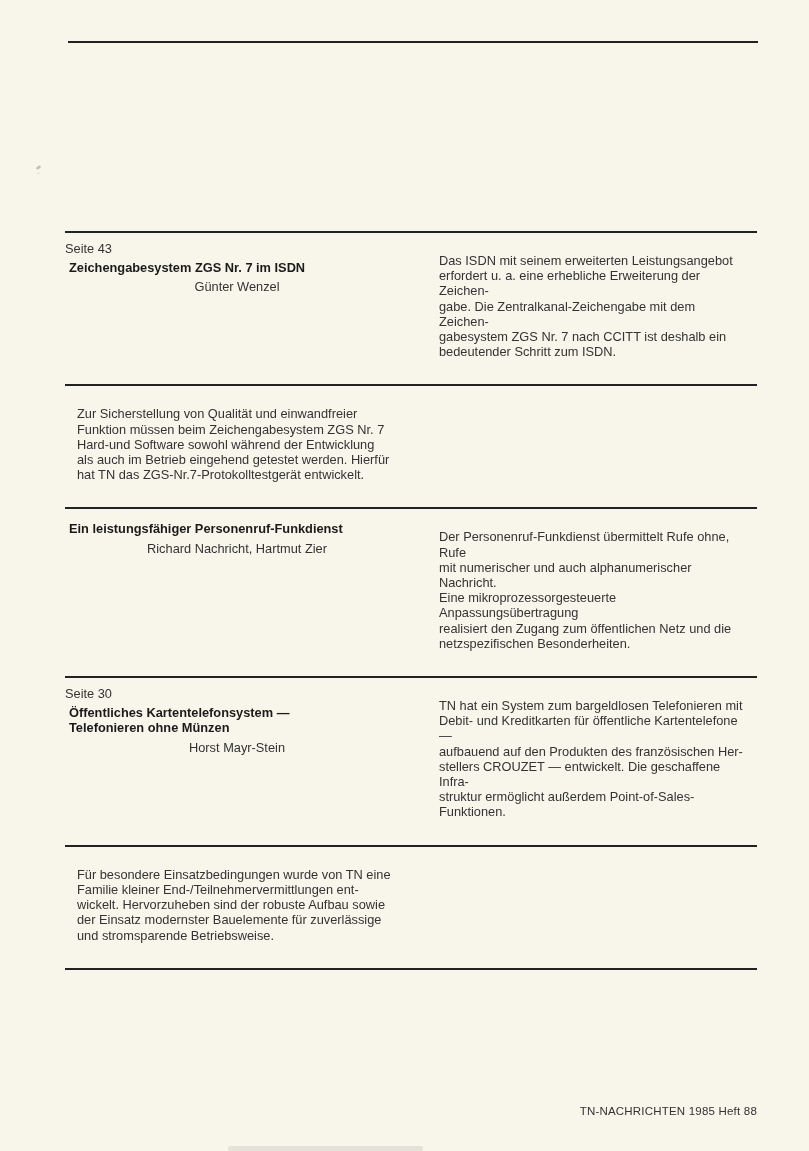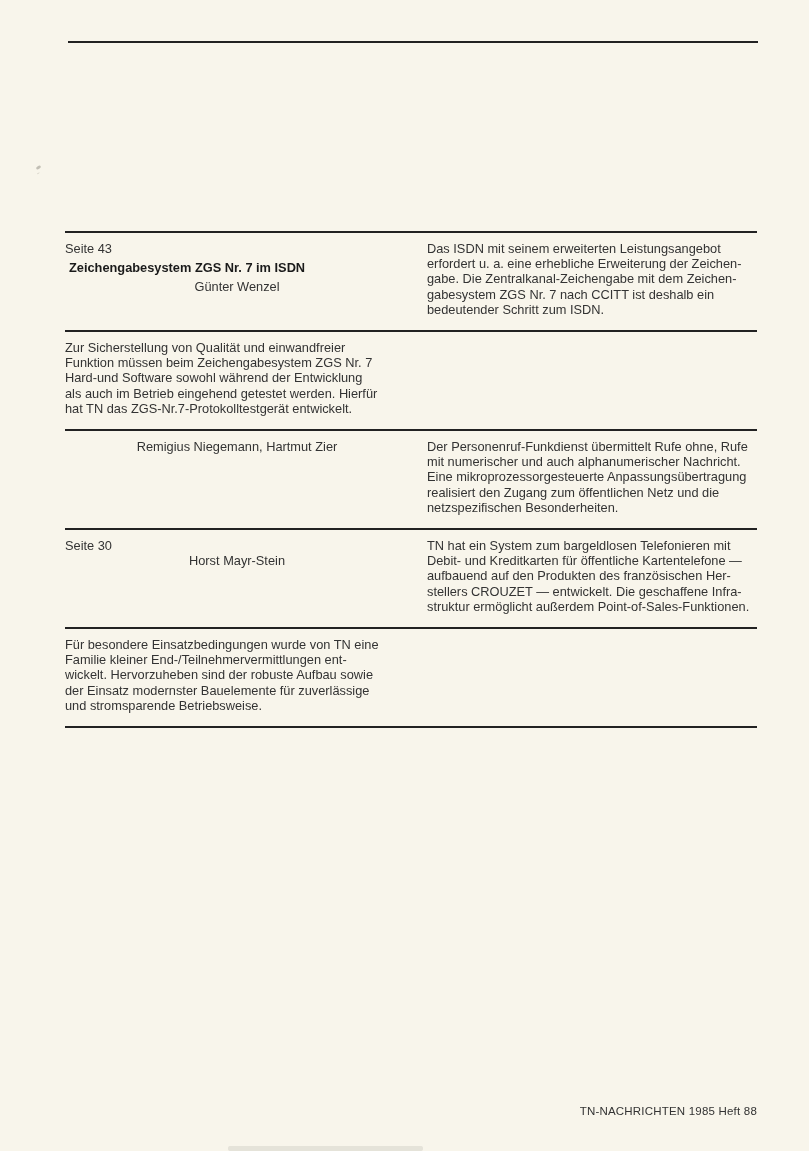--- a/index.html
+++ b/index.html
@@ -59,21 +59,21 @@
     line-height: 15.2px;
     font-weight: bold;
     color: var(--ink-strong);
     white-space: pre-line;
   }
   .entry-authors {
     color: var(--ink);
     text-align: center;
   }
   .entry-summary {
-    margin: 0;
+    margin: 12px;
     white-space: pre-line;
     color: var(--ink);
   }
   .footer-line {
     position: absolute;
     top: 1105px;
     right: 52px;
     font-size: 11.5px;
     letter-spacing: 0.2px;
     color: var(--ink);
@@ -127,34 +127,37 @@
           <p class="entry-summary">Zur Sicherstellung von Qualität und einwandfreier
 Funktion müssen beim Zeichengabesystem ZGS Nr. 7
 Hard-und Software sowohl während der Entwicklung
 als auch im Betrieb eingehend getestet werden. Hierfür
 hat TN das ZGS-Nr.7-Protokolltestgerät entwickelt.</p>
         </div>
       </article>
 
       <article class="entry">
         <div class="entry-left">
-          <div class="entry-authors">Remigius Niegemann, Hartmut Zier</div>
+          <h2 class="entry-title">Ein leistungsfähiger Personenruf-Funkdienst</h2>
+          <div class="entry-authors">Richard Nachricht, Hartmut Zier</div>
         </div>
         <div class="entry-right">
           <p class="entry-summary">Der Personenruf-Funkdienst übermittelt Rufe ohne, Rufe
 mit numerischer und auch alphanumerischer Nachricht.
 Eine mikroprozessorgesteuerte Anpassungsübertragung
 realisiert den Zugang zum öffentlichen Netz und die
 netzspezifischen Besonderheiten.</p>
         </div>
       </article>
 
       <article class="entry">
         <div class="entry-left">
           <div class="page-label">Seite 30</div>
+          <h2 class="entry-title">Öffentliches Kartentelefonsystem —
+Telefonieren ohne Münzen</h2>
           <div class="entry-authors">Horst Mayr-Stein</div>
         </div>
         <div class="entry-right">
           <p class="entry-summary">TN hat ein System zum bargeldlosen Telefonieren mit
 Debit- und Kreditkarten für öffentliche Kartentelefone —
 aufbauend auf den Produkten des französischen Her-
 stellers CROUZET — entwickelt. Die geschaffene Infra-
 struktur ermöglicht außerdem Point-of-Sales-Funktionen.</p>
         </div>
       </article>

